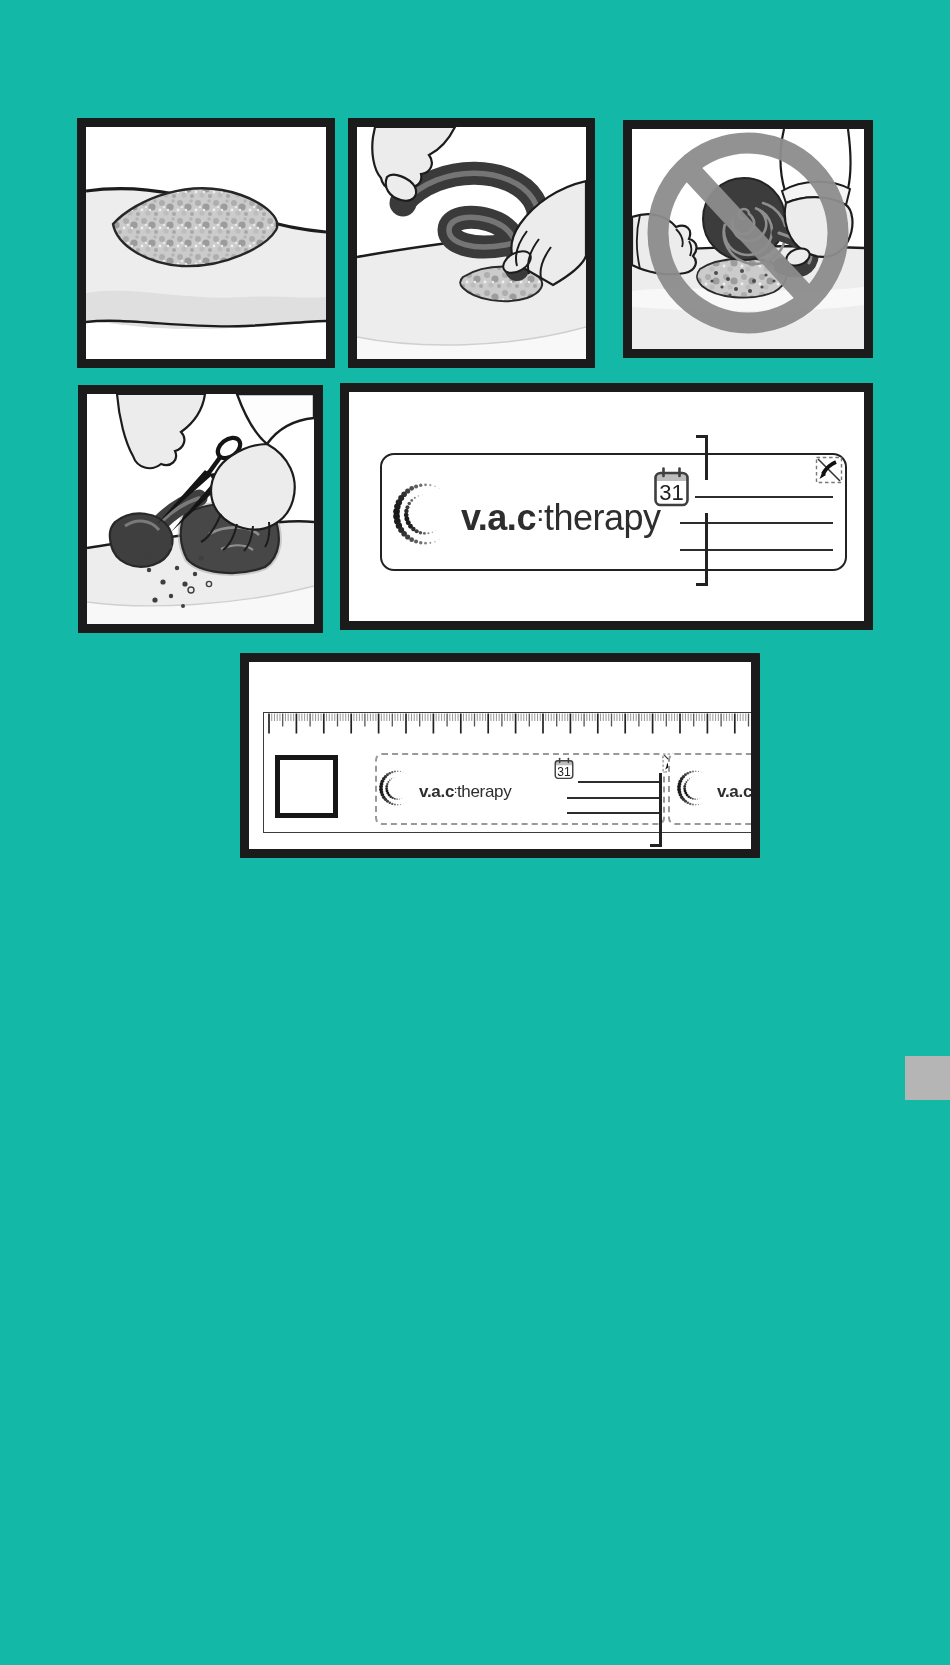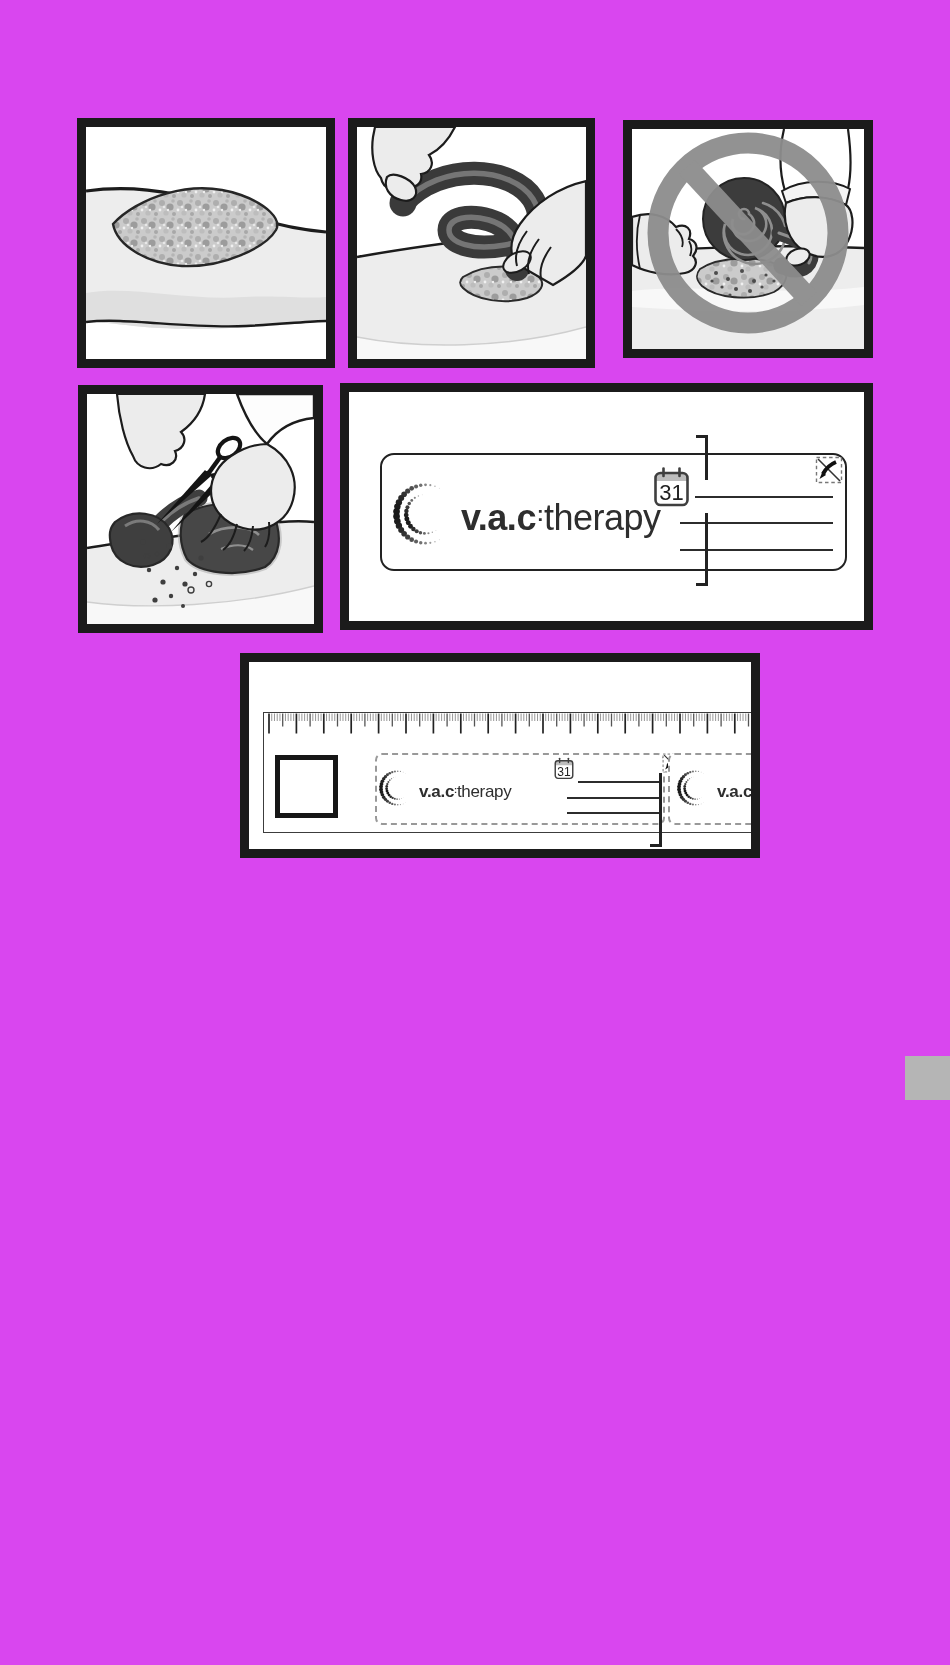--- a/index.html
+++ b/index.html
@@ -1,16 +1,16 @@
 <!DOCTYPE html>
 <html><head>
 <meta charset="utf-8">
 <style>
   html,body{margin:0;padding:0;background:#fff;}
-  .page{position:relative;width:950px;height:1665px;background:#d946ef;overflow:hidden;
+  .page{position:relative;width:950px;height:1665px;background:#14b8a6;overflow:hidden;
         font-family:"Liberation Sans",sans-serif;}
   .panel{position:absolute;border:9px solid #1b1b1b;background:#fff;box-sizing:border-box;overflow:hidden;}
   .fig{position:absolute;left:0;top:0;}
   
   .label-card{position:absolute;left:31px;top:61px;width:467px;height:118px;
               border:2.5px solid #222;border-radius:14px;box-sizing:border-box;background:#fff;}
   .logo-c-big{position:absolute;left:42px;top:74px;width:66px;height:92px;}
   .logo-text{position:absolute;left:110px;top:98px;height:44px;line-height:44px;
              font-size:36px;color:#2e2e2e;letter-spacing:-0.5px;white-space:nowrap;}
   .logo-text .b{font-weight:bold;}

